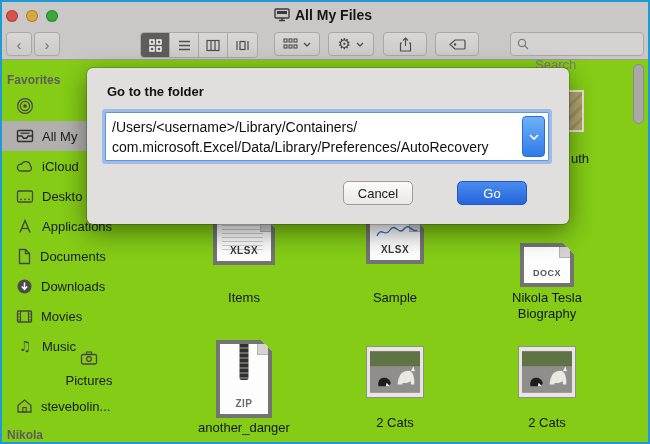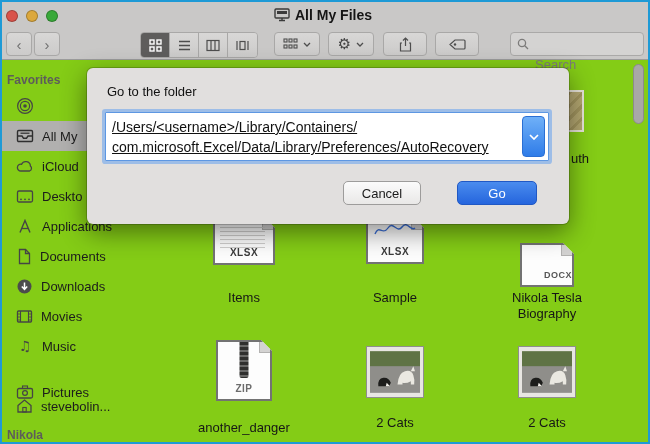--- a/index.html
+++ b/index.html
@@ -34,48 +34,48 @@
   .sb-header{position:absolute;left:5px;font-size:12px;color:#5d5c5b;font-weight:bold;}
   .sb-item{position:absolute;left:0;width:160px;height:30px;display:flex;align-items:center;
     padding-left:14px;gap:8px;font-size:13px;color:#1c1c1c;box-sizing:border-box;white-space:nowrap;}
   .sb-item.sel{background:#b1b0af;}
   .sb-item svg{flex:0 0 auto;}
   .glyph{font-family:"DejaVu Sans",sans-serif;font-size:14px;color:#454545;line-height:1;}
   
   .file{position:absolute;width:112px;text-align:center;z-index:1;}
   .file .icon-wrap{height:70px;display:flex;justify-content:center;align-items:flex-start;}
   .file .fname{margin-top:3px;font-size:13px;color:#161616;line-height:16px;}
-  .page{position:relative;background:#fdfdfd;border:2px solid #737373;box-sizing:border-box;
+  .page{position:relative;background:#fdfdfd;border:4px solid #737373;box-sizing:border-box;
     clip-path:polygon(0 0,calc(100% - 11px) 0,100% 11px,100% 100%,0 100%);}
   .page .fold{position:absolute;top:0;right:0;width:11px;height:11px;background:#d4d3d2;border-left:1px solid #b3b2b1;border-bottom:1px solid #b3b2b1;box-sizing:border-box;}
   .ftype{position:absolute;left:0;right:0;bottom:5px;font-size:10px;font-weight:bold;color:#3c3c3c;letter-spacing:.5px;}
   .sheetrows{position:absolute;left:5px;right:8px;top:4px;height:26px;
     background:repeating-linear-gradient(#cfcecd 0 1px,transparent 1px 4px);}
   .zipstrip{position:absolute;left:50%;top:0;width:9px;height:36px;transform:translateX(-50%);
     background:repeating-linear-gradient(#2f2f2e 0 3px,#6a6a69 3px 5px);border-radius:0 0 2px 2px;}
   .photo{background:#e8e6e2;border:1px solid #8f8e8d;padding:3px;box-sizing:border-box;}
   .scrollthumb{position:absolute;left:631px;top:62px;width:11px;height:60px;background:#a9a8a7;
     border:1px solid #8c8b8a;border-radius:6px;z-index:3;box-sizing:border-box;}
   .partial-file{position:absolute;left:556px;top:88px;width:26px;height:42px;z-index:1;
     background:repeating-linear-gradient(135deg,#b3a670 0 6px,#a2955f 6px 9px);border:2px solid #e7e3d9;box-sizing:border-box;}
   .partial-label{position:absolute;left:569px;top:149px;font-size:13px;z-index:1;color:#161616;}
   
   .dialog{position:absolute;left:85px;top:66px;width:482px;height:156px;background:#e1dfde;
     border-radius:6px;z-index:20;box-shadow:0 8px 26px rgba(0,0,0,.45),0 0 0 1px rgba(0,0,0,.18);}
-  .dlg-title{position:absolute;left:20px;top:16px;font-size:13px;font-weight:normal;color:#111;}
+  .dlg-title{position:absolute;left:20px;top:16px;font-size:13px;font-weight:bold;color:#111;}
   .path-field{position:absolute;left:18px;top:44px;width:444px;height:49px;background:#fff;
     border:1px solid #5d97e2;box-shadow:0 0 0 3px rgba(120,170,235,.65);border-radius:1px;
     box-sizing:border-box;padding:4px 30px 4px 6px;font-size:14px;line-height:20px;color:#101010;overflow:hidden;}
-  .path-field span{display:block;white-space:nowrap;text-decoration:underline;}
+  .path-field span{display:block;white-space:nowrap;}
   .path-drop{position:absolute;right:3px;top:3px;bottom:3px;width:23px;border-radius:4px;
     background:linear-gradient(#6fb0f8,#2f7ce8);border:1px solid #2a6fd4;display:flex;align-items:center;justify-content:center;box-sizing:border-box;}
   .dlg-btn{position:absolute;top:113px;height:24px;border-radius:5px;font-size:13px;
     display:flex;align-items:center;justify-content:center;box-sizing:border-box;font-family:"Liberation Sans",sans-serif;}
-  .btn-cancel{left:256px;width:78px;background:linear-gradient(#fbfbfb,#e9e8e7);border:1px solid #9d9c9b;color:#1a1a1a;}
-  .btn-go{left:370px;width:80px;background:linear-gradient(#4a8cee,#2565dd);border:1px solid #2058c4;color:#fff;}
+  .btn-cancel{left:256px;width:70px;background:linear-gradient(#fbfbfb,#e9e8e7);border:1px solid #9d9c9b;color:#1a1a1a;}
+  .btn-go{left:370px;width:70px;background:linear-gradient(#4a8cee,#2565dd);border:1px solid #2058c4;color:#fff;}
 </style>
 </head>
 <body>
 
 <div class="screen">
 
   <div class="titlebar">
     <div class="light red"></div>
     <div class="light yellow"></div>
     <div class="light green"></div>
@@ -250,21 +250,21 @@
         <path d="M1.5 5h3M1.5 8h3M1.5 11h3M12.5 5h3M12.5 8h3M12.5 11h3" stroke="#454545" stroke-width=".8"></path>
       </svg>
       <span>Movies</span>
     </div>
 
     <div class="sb-item" style="top:271px;">
       <span class="glyph" style="width:18px;text-align:center;">♫</span>
       <span>Music</span>
     </div>
 
-    <div class="sb-item" style="top:317px;">
+    <div class="sb-item" style="top:291px;flex-direction:column;">
       <svg width="18" height="14" viewBox="0 0 18 14">
         <rect x="1.5" y="3.5" width="15" height="9.5" rx="1.5" fill="none" stroke="#454545" stroke-width="1.3"></rect>
         <rect x="6.5" y="1" width="5" height="2.5" fill="none" stroke="#454545" stroke-width="1.1"></rect>
         <circle cx="9" cy="8" r="2.4" fill="none" stroke="#454545" stroke-width="1.2"></circle>
       </svg>
       <span>Pictures</span>
     </div>
 
     <div class="sb-item" style="top:331px;">
       <svg width="17" height="16" viewBox="0 0 17 16">
@@ -298,32 +298,32 @@
         <svg width="44" height="18" viewBox="0 0 44 18" style="position:absolute;left:5px;top:3px;">
           <path d="M2 12 C6 2,10 14,15 6 S24 12,29 5 S38 10,42 6" fill="none" stroke="#3a6fd8" stroke-width="1.4"></path>
         </svg>
         <div class="ftype">XLSX</div>
       </div>
     </div>
     <div class="fname">Sample</div>
   </div>
 
   <div class="file" style="left:489px;top:215px;">
-    <div class="icon-wrap" style="align-items:flex-end;text-align:right;">
+    <div class="icon-wrap" style="align-items:flex-end;">
       <div class="page" style="width:54px;height:44px;">
         <div class="fold"></div>
         <div class="ftype" style="font-size:9px;color:#555;">DOCX</div>
       </div>
     </div>
     <div class="fname">Nikola Tesla Biography</div>
   </div>
 
   <div class="file" style="left:186px;top:338px;">
     <div class="icon-wrap" style="height:72px;">
-      <div class="page" style="width:56px;height:61px;">
+      <div class="page" style="width:56px;height:78px;">
         <div class="fold"></div>
         <div class="zipstrip"></div>
         <div class="ftype" style="color:#6c6c6c;">ZIP</div>
       </div>
     </div>
     <div class="fname" style="margin-top:8px;">another_danger</div>
   </div>
 
   <div class="file" style="left:337px;top:344px;">
     <div class="icon-wrap" style="height:66px;">

